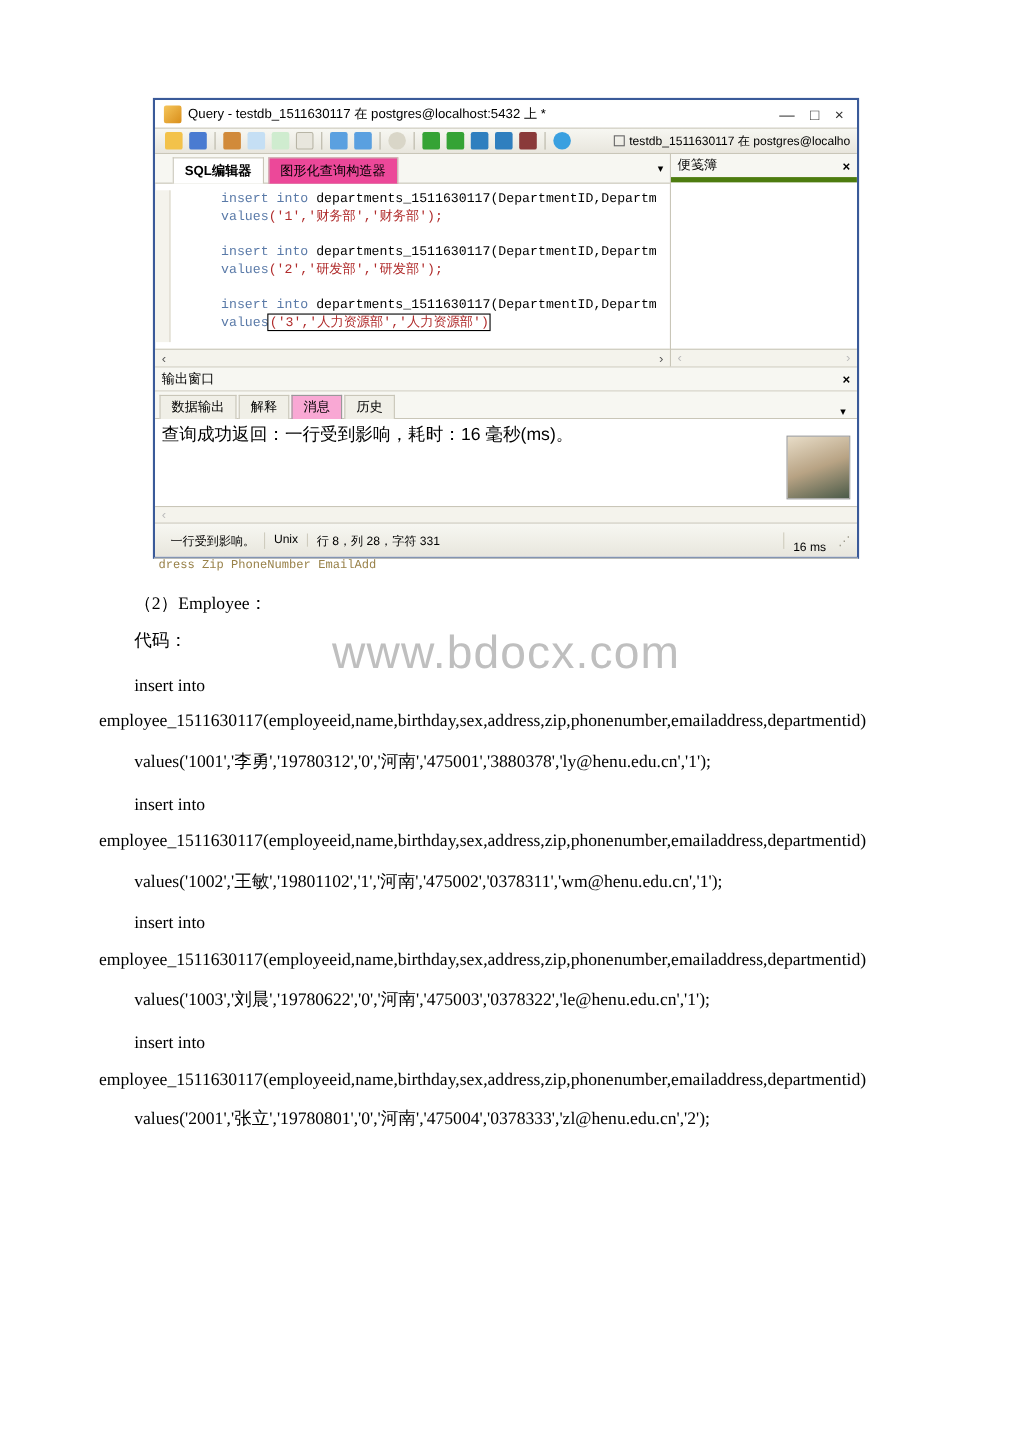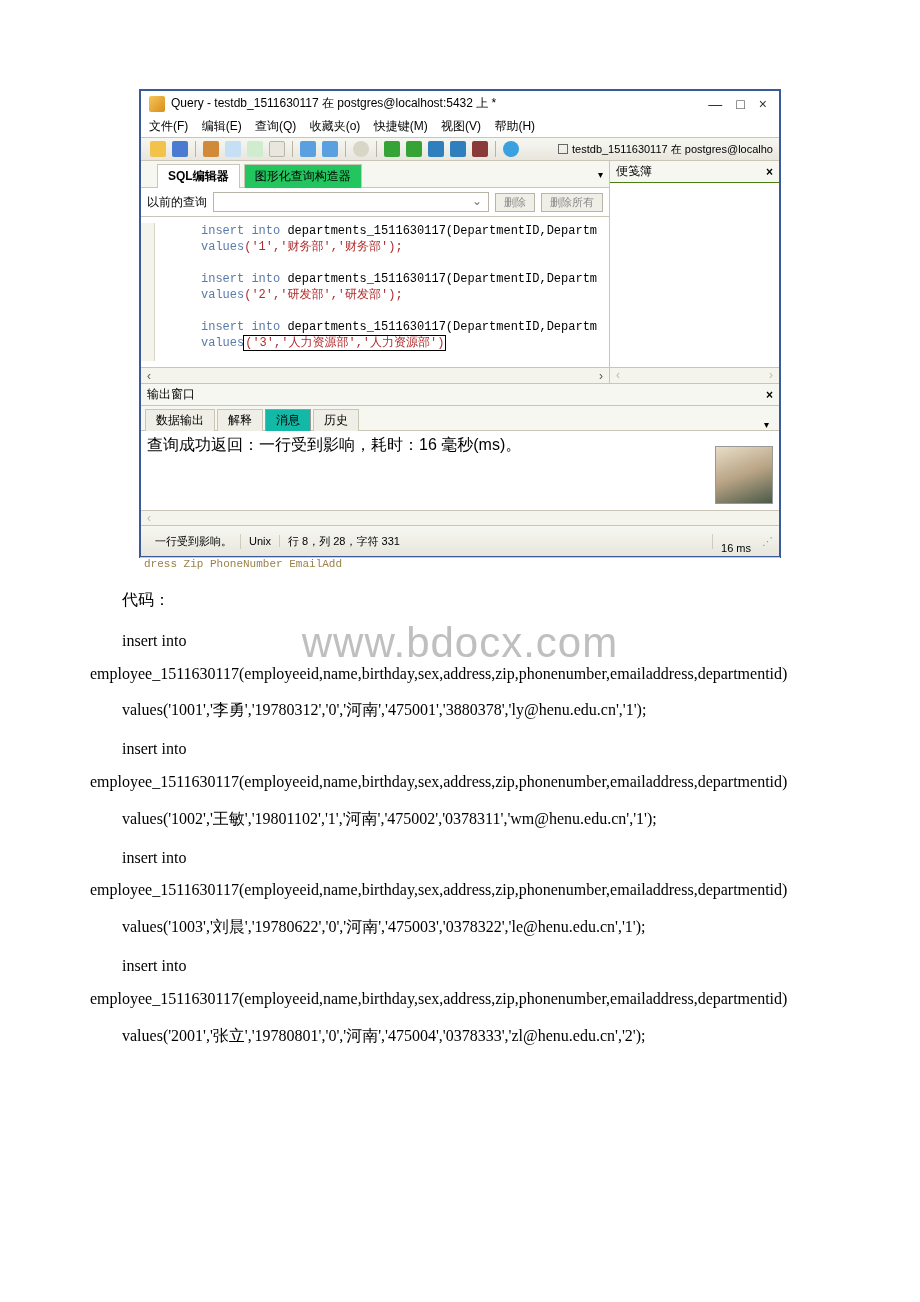--- a/index.html
+++ b/index.html
@@ -64,21 +64,21 @@
       border-bottom:1px solid #c9c6b8;
       display:flex;
       align-items:center;
       font-size:12px;
     }
     .tab {
       padding:3px 10px;
       border:1px solid #c9c6b8;
       border-bottom:none;
       margin:2px 0 0 4px;
-      background:#22c55e;
+      background:#ec4899;
       position:relative;
       top:1px;
     }
     .tab.active { font-weight:bold; background:#fff;margin-left:16px;}
     .tabs .dropbtn { margin-left:auto; padding:0 6px; font-size:10px;}
 
     .prevquery {
       display:flex; align-items:center; padding:4px 6px; gap:6px;
       border-bottom:1px solid #c9c6b8;
     }
@@ -114,21 +114,21 @@
     .editorscroll {
       height:16px; border-top:1px solid #c9c6b8;
       display:flex; align-items:center; font-size:12px;
       background:#f4f3ec;
     }
     .editorscroll .larrow { padding:0 6px; color:#555;}
     .editorscroll .rarrow { margin-left:auto; padding:0 6px; color:#555;}
 
     .rightpane .rtitle {
       display:flex; align-items:center; padding:2px 6px;
-      border-bottom:1px solid #4d7c0f; background:#f7f7f2;
+      border-bottom:5px solid #4d7c0f; background:#f7f7f2;
     }
     .rightpane .rtitle .rlbl { flex:1; font-size:12px;}
     .rightpane .rtitle .rclose { font-size:12px; font-weight:bold;}
     .rightpane .rbody { flex:1; background:#fff;}
     .rightpane .rscroll { height:16px; border-top:1px solid #c9c6b8; background:#f4f3ec; display:flex;}
     .rightpane .rscroll span:first-child{padding:0 6px;color:#bbb;}
     .rightpane .rscroll span:last-child{margin-left:auto;padding:0 6px;color:#bbb;}
 
     .outputheader {
       display:flex; align-items:center; padding:2px 6px;
@@ -141,21 +141,21 @@
       background:#f7f7f2; padding:2px 4px 0 4px;
       display:flex; align-items:flex-end;
       border-bottom:1px solid #c9c6b8;
     }
     .otab {
       padding:2px 10px; font-size:12px;
       border:1px solid #c9c6b8; border-bottom:none;
       margin-right:2px; background:#f0efe7;
       position:relative; top:1px;
     }
-    .otab.active { background:#14b8a6; color:#000; font-weight:normal; border-color:#999;}
+    .otab.active { background:#f9a8d4; color:#000; font-weight:normal; border-color:#999;}
     .outputtabs .odrop { margin-left:auto; padding:0 6px; font-size:10px;}
 
     .outputbody {
       height:80px; padding:4px 6px; font-size:16px;
       border-bottom:1px solid #c9c6b8; position:relative;
       background:#fff;
     }
     .avatar {
       position:absolute; right:6px; bottom:6px;
       width:58px; height:58px;
@@ -212,29 +212,20 @@
   <div class="titlebar">
     <span class="app-icon"></span>
     <span class="title">Query - testdb_1511630117 在 postgres@localhost:5432 上 *</span>
     <span class="winctl">
       <span>—</span>
       <span>□</span>
       <span>×</span>
     </span>
   </div>
 
-  <div class="menubar">
-    <span>文件(F)</span>
-    <span>编辑(E)</span>
-    <span>查询(Q)</span>
-    <span>收藏夹(o)</span>
-    <span>快捷键(M)</span>
-    <span>视图(V)</span>
-    <span>帮助(H)</span>
-  </div>
 
   <div class="toolbar">
     <span class="tbicon" style="background:#f3c24a"></span>
     <span class="tbicon" style="background:#4a7bd1"></span>
     <span class="tbsep"></span>
     <span class="tbicon" style="background:#d18a3a"></span>
     <span class="tbicon" style="background:#c5dff4"></span>
     <span class="tbicon" style="background:#cfeccf"></span>
     <span class="tbicon" style="background:#e8e6dd;border:1px solid #b8b5a6"></span>
     <span class="tbsep"></span>
@@ -255,26 +246,20 @@
       <span>testdb_1511630117 在 postgres@localho</span>
     </span>
   </div>
 
   <div class="midrow">
     <div class="leftpane">
       <div class="tabs">
         <span class="tab active">SQL编辑器</span>
         <span class="tab">图形化查询构造器</span>
         <span class="dropbtn">▾</span>
-      </div>
-      <div class="prevquery">
-        <span class="lbl">以前的查询</span>
-        <span class="combo"></span>
-        <button>删除</button>
-        <button>删除所有</button>
       </div>
       <div class="editor">
         <div class="gutter"></div>
         <div class="edlines"><span class="kw">insert into</span><span> departments_1511630117(DepartmentID,Departm</span>
 <span class="kw">values</span><span class="str">('1','财务部','财务部');</span>
 
 <span class="kw">insert into</span><span> departments_1511630117(DepartmentID,Departm</span>
 <span class="kw">values</span><span class="str">('2','研发部','研发部');</span>
 
 <span class="kw">insert into</span><span> departments_1511630117(DepartmentID,Departm</span>
@@ -321,20 +306,21 @@
     <span class="scell" style="flex:1;border-right:1px solid #cfccbe">行 8，列 28，字符 331</span>
     <span class="sright">16 ms</span>
     <span class="grip">⋰</span>
   </div>
 </div>
 <div class="leak">dress   Zip             PhoneNumber    EmailAdd</div>
 
 <div class="doc">
   <div class="watermark">www.bdocx.com</div>
   <div class="content">
+    <p class="indent">（2）Employee：</p>
     <p class="indent">代码：</p>
 
     <p class="indent" style="text-indent:2em;margin-top:16px">insert into</p>
     <p class="noindent">employee_1511630117(employeeid,name,birthday,sex,address,zip,phonenumber,emailaddress,departmentid)</p>
     <p class="indent" style="margin-top:12px">values('1001','李勇','19780312','0','河南','475001','3880378','ly@henu.edu.cn','1');</p>
 
     <p class="indent" style="margin-top:14px">insert into</p>
     <p class="noindent">employee_1511630117(employeeid,name,birthday,sex,address,zip,phonenumber,emailaddress,departmentid)</p>
     <p class="indent" style="margin-top:12px">values('1002','王敏','19801102','1','河南','475002','0378311','wm@henu.edu.cn','1');</p>
 

